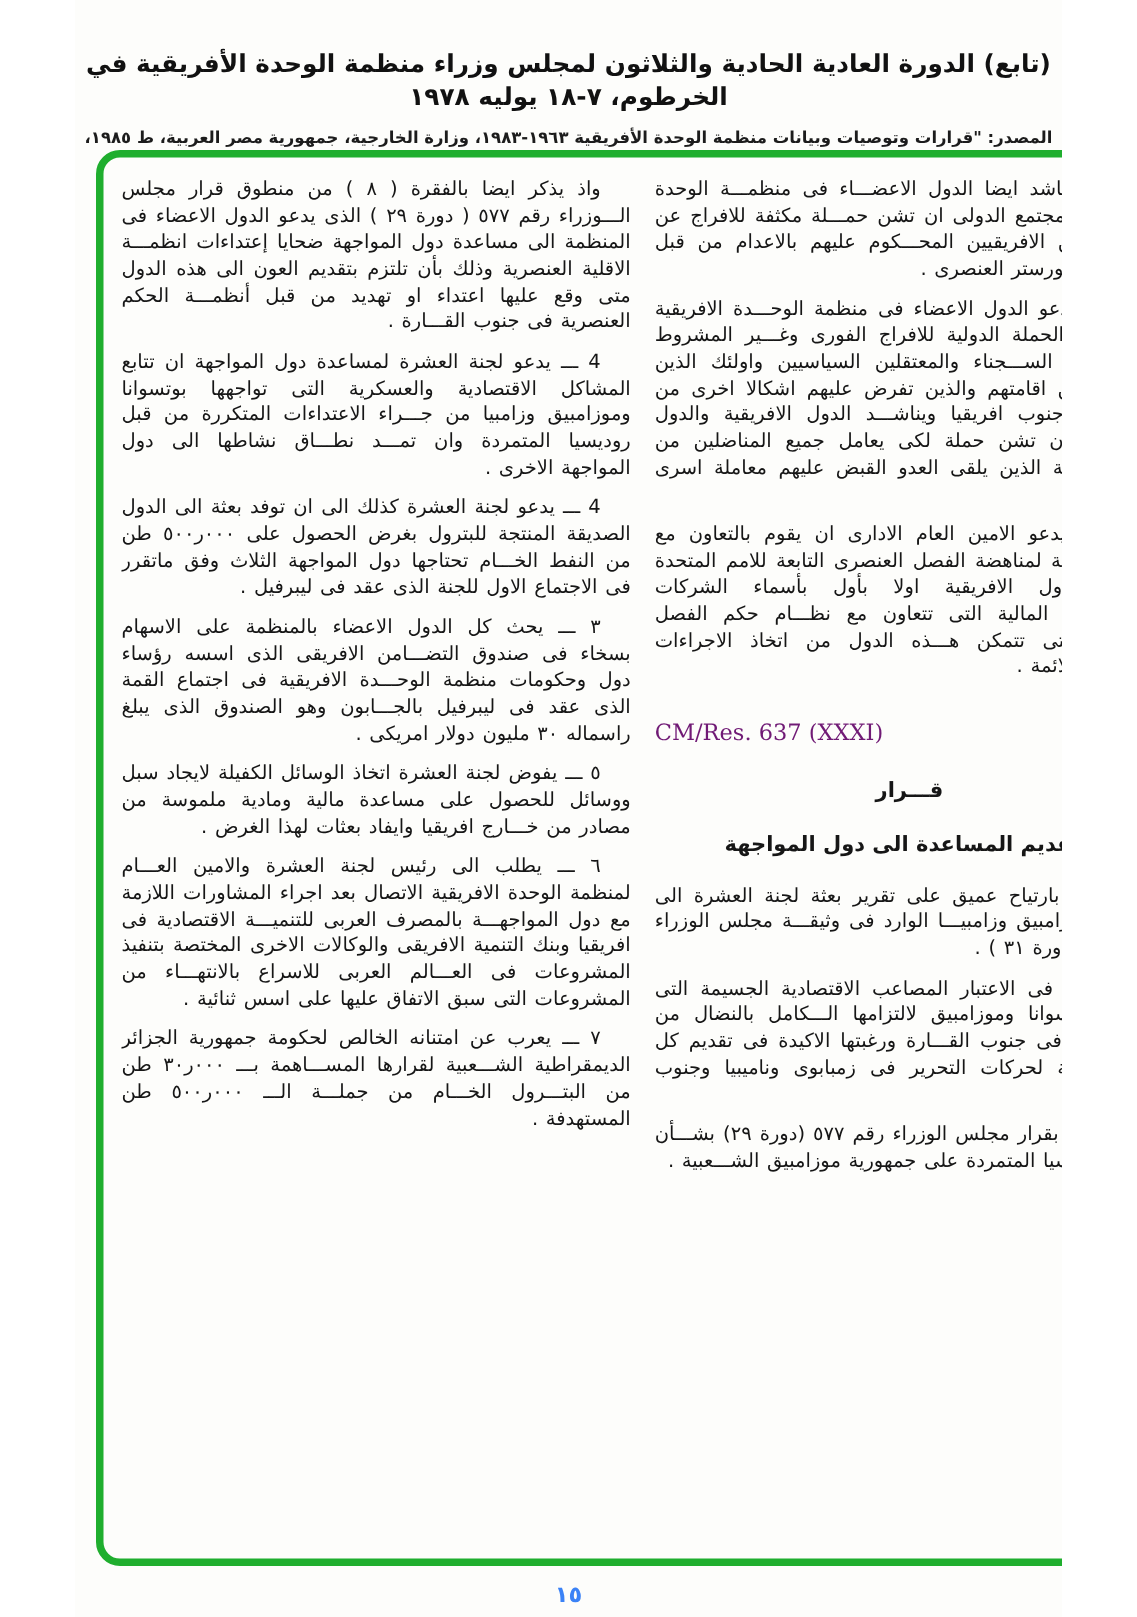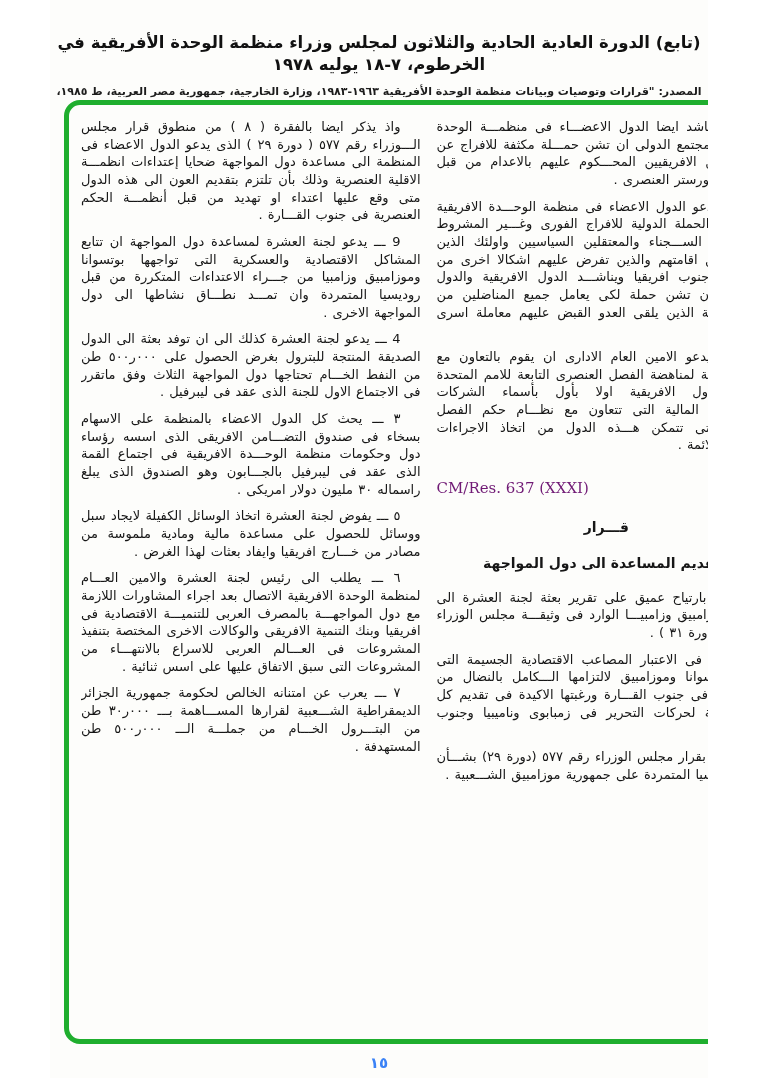--- a/index.html
+++ b/index.html
@@ -113,21 +113,21 @@
         <div class="res-heading">قـــرار</div>
         <div class="res-subject">بشـــأن تقديم المساعدة الى دول المواجهة</div>
 
         <p>اذ اطلع بارتياح عميق على تقرير بعثة لجنة العشرة الى بتسوانا وموزامبيق وزامبيـــا الوارد فى وثيقـــة مجلس الوزراء رقم ٨٨٥ ( دورة ٣١ ) .</p>
         <p>واذ يأخذ فى الاعتبار المصاعب الاقتصادية الجسيمة التى تواجهها بوتسوانا وموزامبيق لالتزامها الـــكامل بالنضال من اجل التحرر فى جنوب القـــارة ورغبتها الاكيدة فى تقديم كل وزارة ممكنة لحركات التحرير فى زمبابوى وناميبيا وجنوب افريقيا .</p>
         <p>واذ يذكر بقرار مجلس الوزراء رقم ٥٧٧ (دورة ٢٩) بشـــأن عدوان روديسيا المتمردة على جمهورية موزامبيق الشـــعبية .</p>
       </section>
 
       <section class="col">
         <p>واذ يذكر ايضا بالفقرة ( ٨ ) من منطوق قرار مجلس الـــوزراء رقم ٥٧٧ ( دورة ٢٩ ) الذى يدعو الدول الاعضاء فى المنظمة الى مساعدة دول المواجهة ضحايا إعتداءات انظمـــة الاقلية العنصرية وذلك بأن تلتزم بتقديم العون الى هذه الدول متى وقع عليها اعتداء او تهديد من قبل أنظمـــة الحكم العنصرية فى جنوب القـــارة .</p>
-        <p>9 ـــ يدعو لجنة العشرة لمساعدة دول المواجهة ان تتابع المشاكل الاقتصادية والعسكرية التى تواجهها بوتسوانا وموزامبيق وزامبيا من جـــراء الاعتداءات المتكررة من قبل روديسيا المتمردة وان تمـــد نطـــاق نشاطها الى دول المواجهة الاخرى .</p>
+        <p>4 ـــ يدعو لجنة العشرة لمساعدة دول المواجهة ان تتابع المشاكل الاقتصادية والعسكرية التى تواجهها بوتسوانا وموزامبيق وزامبيا من جـــراء الاعتداءات المتكررة من قبل روديسيا المتمردة وان تمـــد نطـــاق نشاطها الى دول المواجهة الاخرى .</p>
         <p>4 ـــ يدعو لجنة العشرة كذلك الى ان توفد بعثة الى الدول الصديقة المنتجة للبترول بغرض الحصول على ٠٠٠ر٥٠٠ طن من النفط الخـــام تحتاجها دول المواجهة الثلاث وفق ماتقرر فى الاجتماع الاول للجنة الذى عقد فى ليبرفيل .</p>
         <p>٣ ـــ يحث كل الدول الاعضاء بالمنظمة على الاسهام بسخاء فى صندوق التضـــامن الافريقى الذى اسسه رؤساء دول وحكومات منظمة الوحـــدة الافريقية فى اجتماع القمة الذى عقد فى ليبرفيل بالجـــابون وهو الصندوق الذى يبلغ راسماله ٣٠ مليون دولار امريكى .</p>
         <p>٥ ـــ يفوض لجنة العشرة اتخاذ الوسائل الكفيلة لايجاد سبل ووسائل للحصول على مساعدة مالية ومادية ملموسة من مصادر من خـــارج افريقيا وايفاد بعثات لهذا الغرض .</p>
         <p>٦ ـــ يطلب الى رئيس لجنة العشرة والامين العـــام لمنظمة الوحدة الافريقية الاتصال بعد اجراء المشاورات اللازمة مع دول المواجهـــة بالمصرف العربى للتنميـــة الاقتصادية فى افريقيا وبنك التنمية الافريقى والوكالات الاخرى المختصة بتنفيذ المشروعات فى العـــالم العربى للاسراع بالانتهـــاء من المشروعات التى سبق الاتفاق عليها على اسس ثنائية .</p>
         <p>٧ ـــ يعرب عن امتنانه الخالص لحكومة جمهورية الجزائر الديمقراطية الشـــعبية لقرارها المســـاهمة بـــ ٠٠٠ر٣٠ طن من البتـــرول الخـــام من جملـــة الـــ ٠٠٠ر٥٠٠ طن المستهدفة .</p>
       </section>
 
     </div>
   </div>
 

